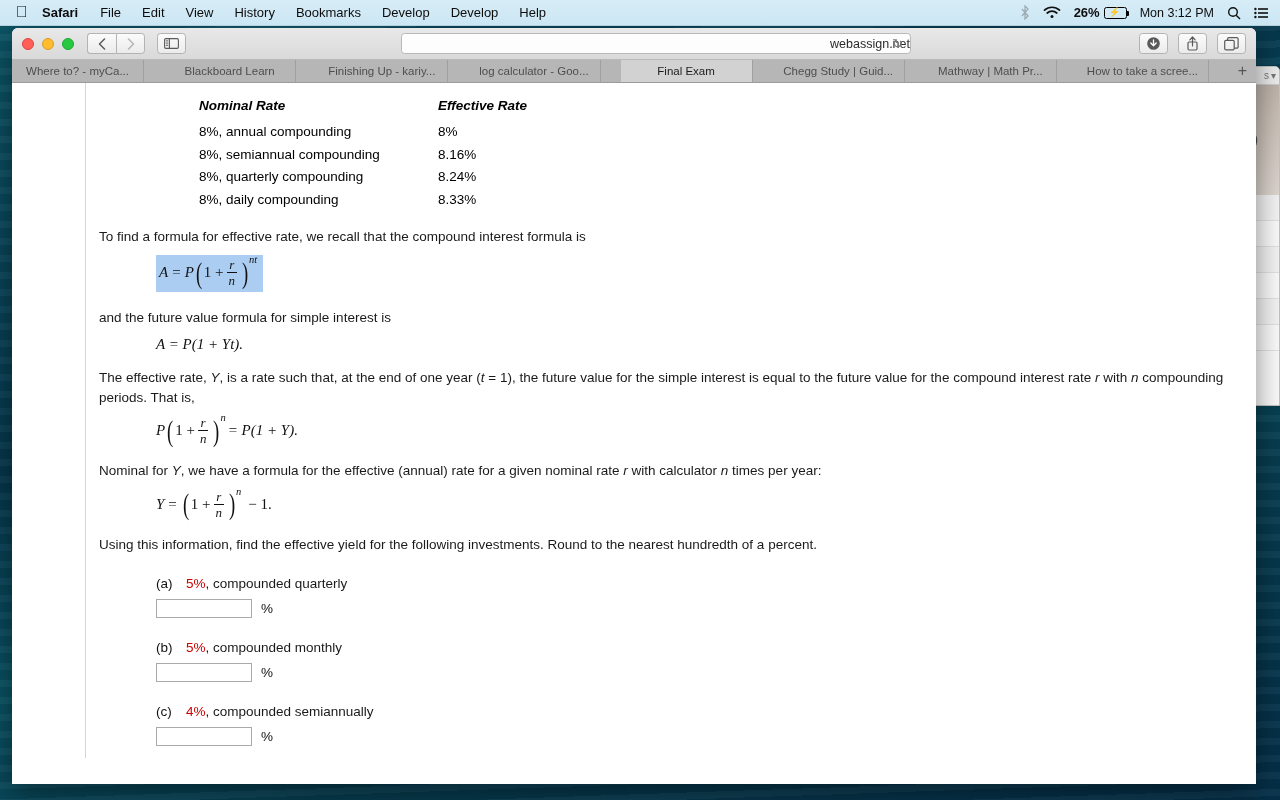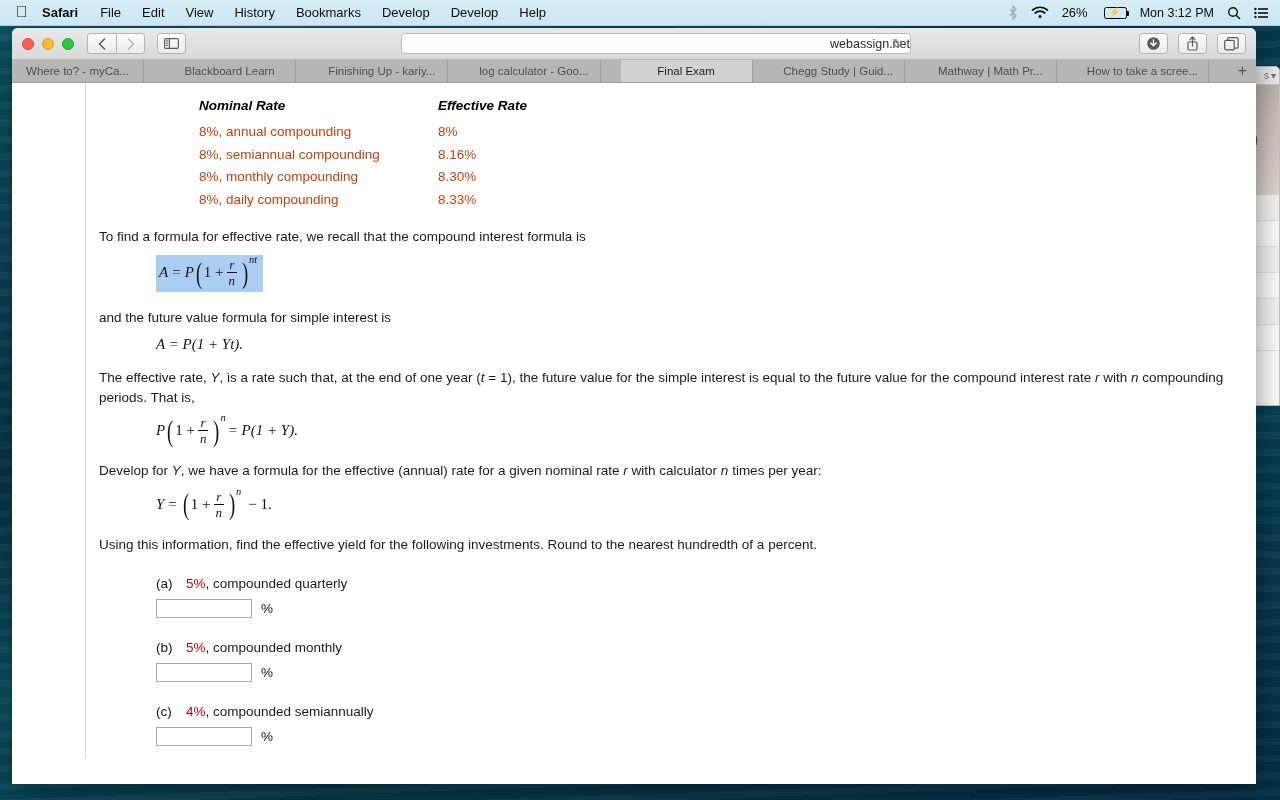--- a/index.html
+++ b/index.html
@@ -42,21 +42,21 @@
     position: relative; top: -1px;
   }
   .menubar .mi { margin-right: 21px; white-space: nowrap; }
   .menubar .mi.bold { font-weight: bold; margin-right: 22px; }
   .menubar .right {
     margin-left: auto; display: flex; align-items: center;
     margin-right: 12px; gap: 13px;
   }
   .menubar .right .itm { display: flex; align-items: center; font-size: 12.5px; }
   .bt-icon { opacity: .42; }
-  .batt-wrap { display: flex; align-items: center; gap: 16px; }
+  .batt-wrap { display: flex; align-items: center; gap: 4px; font-weight: bold; }
   .batt-pct { font-size: 13px; }
   .batt-body {
     width: 23px; height: 12px; border: 1.3px solid #000;
     border-radius: 2.5px; position: relative;
     display: flex; align-items: center; justify-content: center;
   }
   .batt-body:after {
     content: ""; position: absolute; right: -3.5px; top: 3.5px;
     width: 2px; height: 5px; background: #000; border-radius: 0 1px 1px 0;
   }
@@ -189,21 +189,21 @@
   }
 
   
   .rate-table { border-collapse: collapse; margin: 3px 0 0 100px; }
   .rate-table th {
     font-style: italic; font-weight: bold;
     font-size: 13.5px; text-align: left;
     padding: 0 0 5px 0; color: #000;
   }
   .rate-table th.eff { padding-left: 58px; }
-  .rate-table td { padding: 1.5px 0; font-size: 13.5px; color: #c2410c; }
+  .rate-table td { padding: 1.5px 0; font-size: 13.5px; color: #000000; }
   .rate-table td.eff { padding-left: 58px; }
 
   p.para { margin: 16px 0 0 0; }
   i, em { font-style: italic; }
 
   
   .math {
     font-family: "Liberation Serif", serif;
     font-size: 15px; color: #111;
     display: inline-flex; align-items: center;
@@ -405,22 +405,22 @@
         <tbody>
           <tr>
             <td>8%, annual compounding</td>
             <td class="eff">8%</td>
           </tr>
           <tr>
             <td>8%, semiannual compounding</td>
             <td class="eff">8.16%</td>
           </tr>
           <tr>
-            <td>8%, monthly compounding</td>
-            <td class="eff">8.30%</td>
+            <td>8%, quarterly compounding</td>
+            <td class="eff">8.24%</td>
           </tr>
           <tr>
             <td>8%, daily compounding</td>
             <td class="eff">8.33%</td>
           </tr>
         </tbody>
       </table>
 
       <p class="para">To find a formula for effective rate, we recall that the compound interest formula is</p>
 
@@ -456,21 +456,21 @@
           <span class="frac">
             <span class="num">r</span>
             <span class="den">n</span>
           </span>
           <span class="paren">)</span>
           <span class="sup">n</span>
           <span style="margin-left:1px;font-style:italic">= P(1 + Y).</span>
         </span>
       </div>
 
-      <p class="para"><span>Develop for </span><i>Y</i><span>, we have a formula for the effective (annual) rate for a given nominal rate </span><i>r</i><span> with calculator </span><i>n</i><span> times per year:</span></p>
+      <p class="para"><span>Nominal for </span><i>Y</i><span>, we have a formula for the effective (annual) rate for a given nominal rate </span><i>r</i><span> with calculator </span><i>n</i><span> times per year:</span></p>
 
       <div class="mathline">
         <span class="math">
           <span class="it">Y</span>
           <span style="margin:0 4px">=</span>
           <span class="paren">(</span>
           <span>1 +</span>
           <span class="frac">
             <span class="num">r</span>
             <span class="den">n</span>

